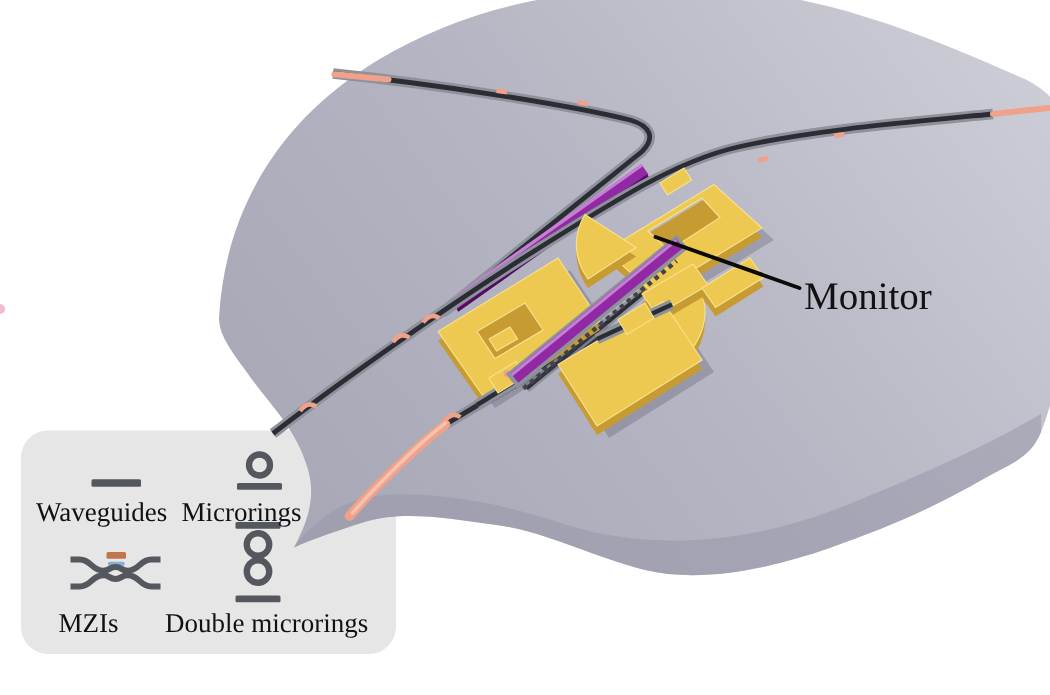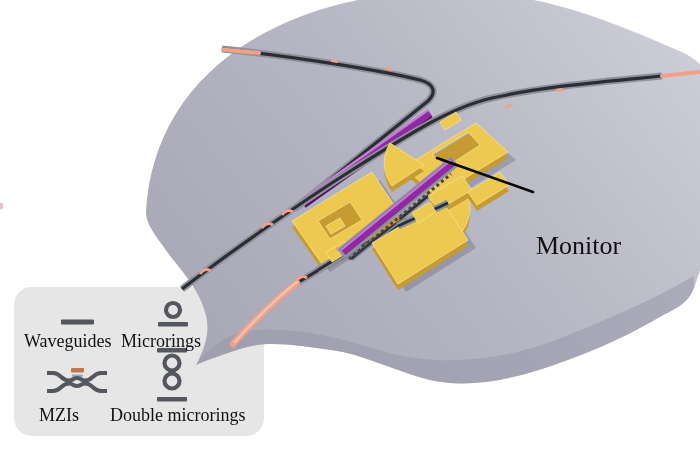--- a/index.html
+++ b/index.html
@@ -21,21 +21,21 @@
   .clad{stroke:var(--cladding);fill:none;}
   .core{stroke:var(--wg_core);fill:none;}
   .org{stroke:var(--orange);fill:none;}
   .gold{fill:var(--gold);stroke:var(--gold_edge);stroke-width:.8;}
   .goldside{fill:var(--gold_side);stroke:none;}
   .goldshadow{fill:#4a4a64;opacity:.27;stroke:none;}
   .purpleline{stroke:var(--purple);fill:none;}
   .purplehl{stroke:var(--purple_light);fill:none;}
   .purpledk{stroke:var(--purple_dark);fill:none;}
   .label{position:absolute;color:var(--text);}
-  #monitor-label{left:536px;top:183px;font-size:26px;z-index:3;margin-top:48px;}
+  #monitor-label{left:536px;top:183px;font-size:26px;z-index:3;}
   #legend{position:absolute;left:14px;top:287px;width:250px;height:149px;border-radius:18px;
           background:var(--legend_bg);z-index:1;}
   .legend-label{position:absolute;font-size:18px;text-align:left;color:var(--text);z-index:1;}
   #lbl-waveguides{left:24px;top:331px;width:110px;}
   #lbl-microrings{left:121px;top:331px;width:100px;}
   #lbl-mzis{left:39px;top:405px;width:80px;}
   #lbl-double{left:110px;top:405px;width:142px;}
   .legend-icon{position:absolute;z-index:1;}
   #icon-waveguide{left:60px;top:318px;}
   #icon-microring{left:155px;top:300px;}

